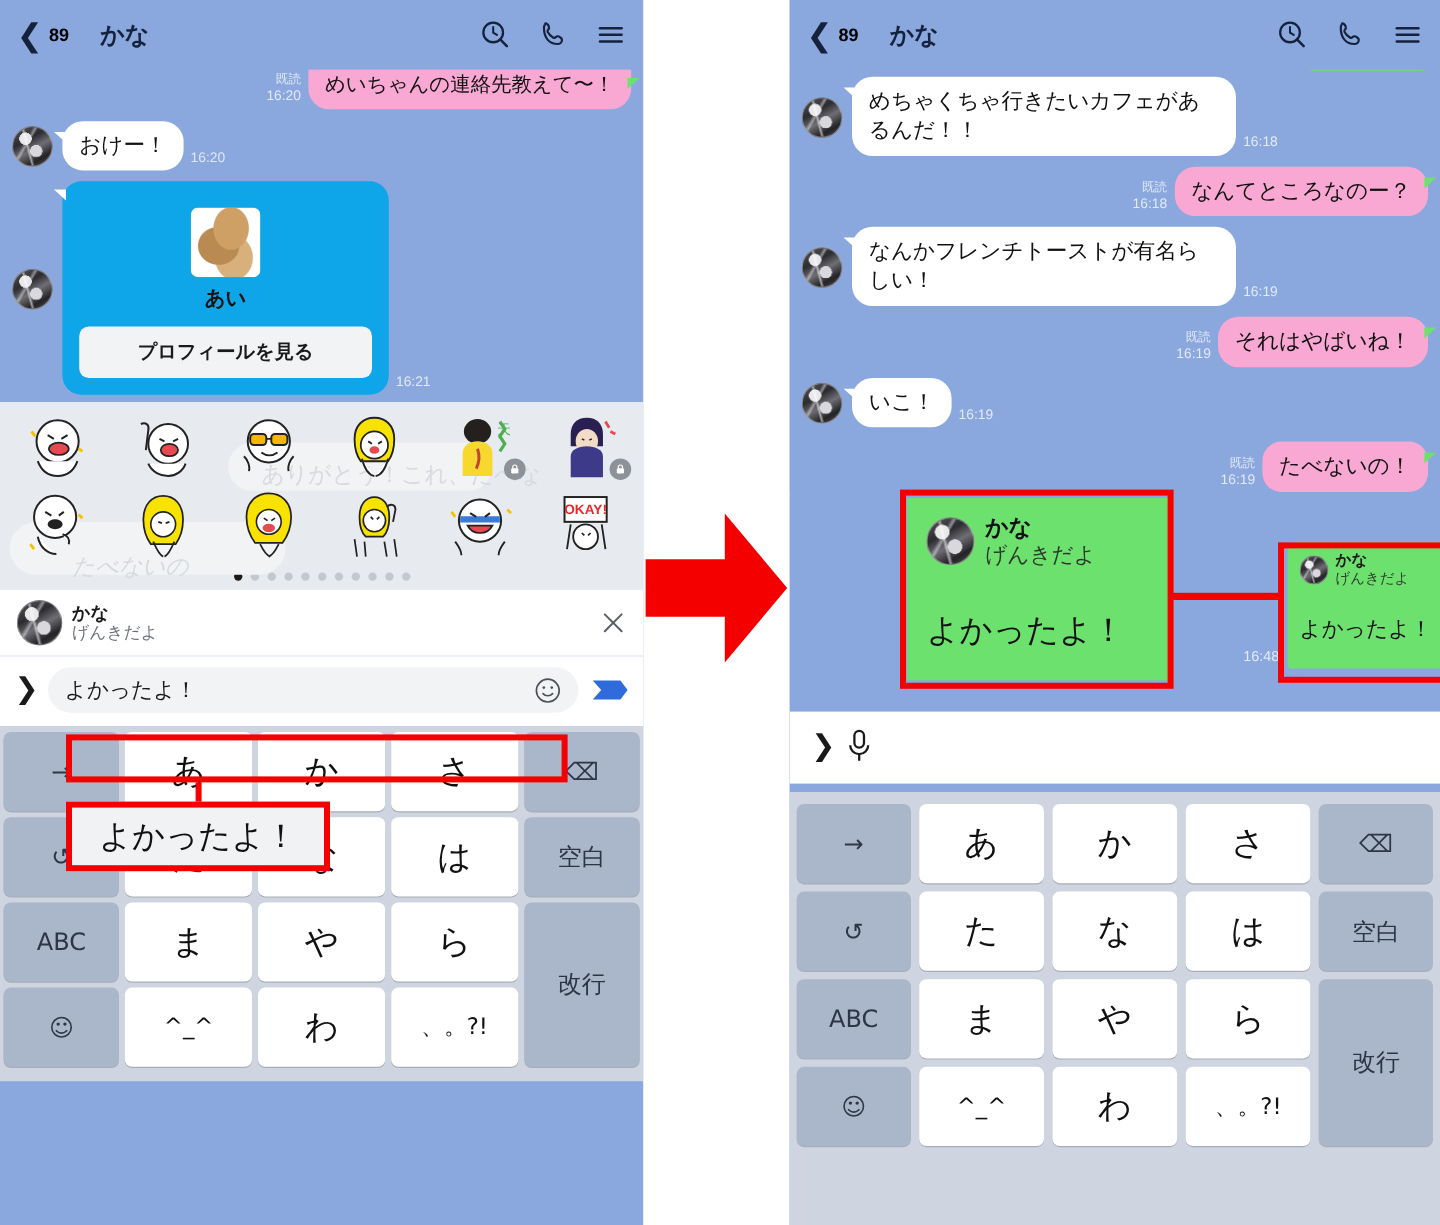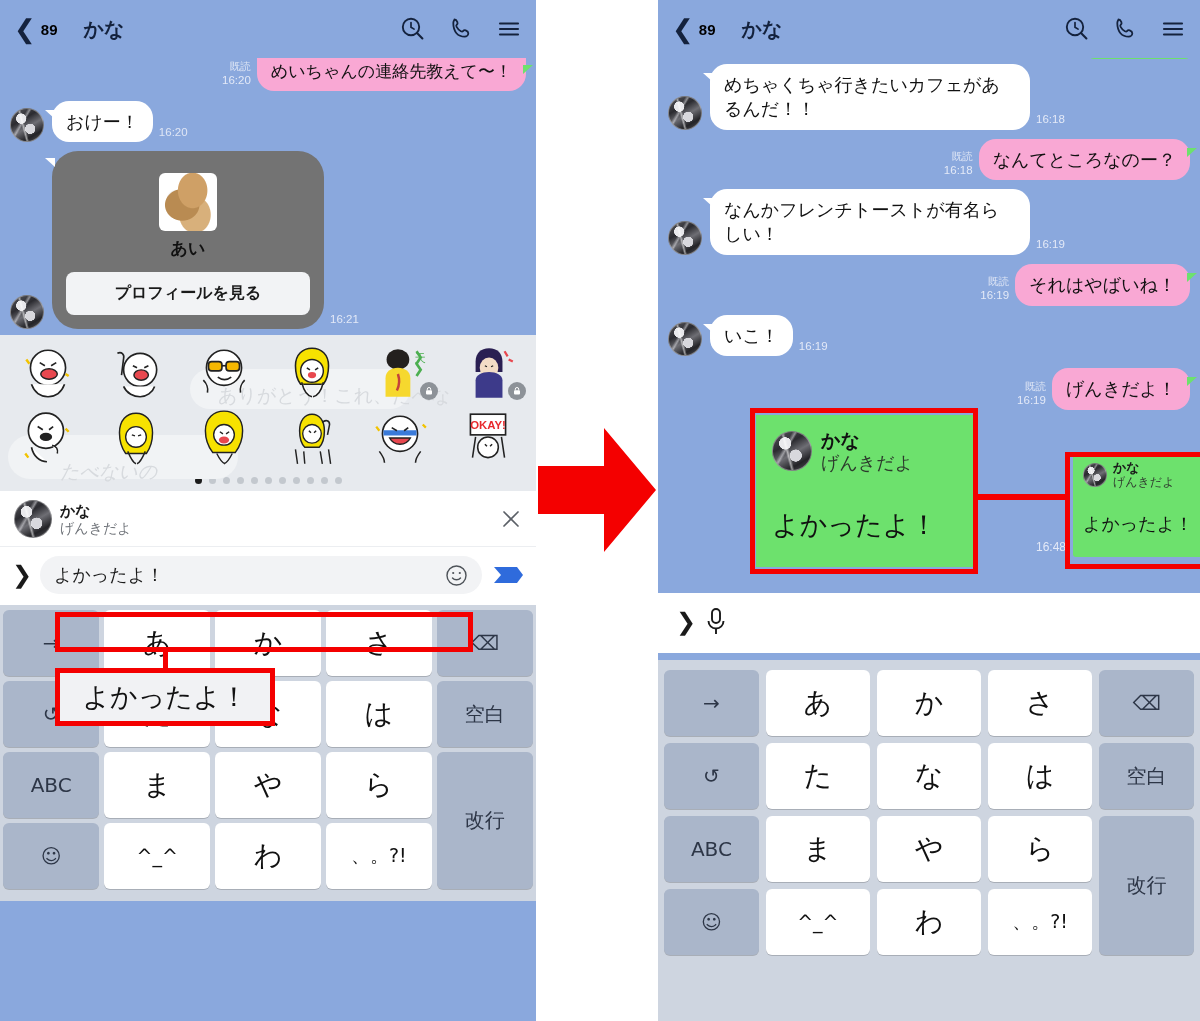--- a/index.html
+++ b/index.html
@@ -28,21 +28,21 @@
   }
   .hdr-back { font-size: 26px; color: #14223d; line-height: 1; margin-right: 5px; font-weight: 300; }
   .hdr-count { font-size: 15px; font-weight: bold; color: #000000; margin-right: 26px; letter-spacing: 0px; }
   .hdr-title { font-size: 20px; font-weight: bold; color: #14223d; }
   .hdr-right { margin-left: auto; display: flex; align-items: center; gap: 22px; }
   .hdr-ico { width: 26px; height: 26px; display: block; }
   .hdr-ico svg { display: block; }
 
   
   .msg-list { position: relative; background: #8aa8dd; }
-  .row { display: flex; align-items: flex-end; padding: 0 10px; margin-bottom: 9px; }
+  .row { display: flex; align-items: center; padding: 0 10px; margin-bottom: 9px; }
   .row.out { justify-content: flex-end; align-items: flex-end; }
 
   .avatar {
     width: 34px; height: 34px; border-radius: 50%;
     flex: 0 0 34px; margin-right: 8px; margin-top: 2px;
     background:
       radial-gradient(circle at 32% 30%, #e9e9ec 0 16%, transparent 17%),
       radial-gradient(circle at 60% 62%, #d8d8dd 0 18%, transparent 19%),
       linear-gradient(150deg, #59595e 0%, #2b2b30 34%, #6e6e74 55%, #232327 78%, #55555b 100%);
     background-color: #3a3a40;
@@ -78,21 +78,21 @@
     content: ""; position: absolute; right: -7px; top: 9px;
     border-width: 0 0 9px 10px; border-style: solid;
     border-color: transparent transparent transparent #6de16d;
   }
 
   .meta { font-size: 11.5px; color: #e3e9f7; line-height: 1.25; margin: 0 6px; padding-bottom: 3px; align-self: flex-end; text-align: right; white-space: nowrap; }
   .meta .read { color: #dfe6f5; display:block; font-size: 10.5px; }
 
   
   .card-bubble {
-    background: #737373; border-radius: 26px;
+    background: #0ea5e9; border-radius: 16px;
     width: 272px; padding: 14px 14px 14px;
     position: relative;
   }
   .card-bubble::before {
     content:""; position:absolute; left:-7px; top:7px;
     border-width:0 10px 9px 0; border-style:solid;
     border-color: transparent #fff transparent transparent;
   }
   .card-thumb {
     width: 58px; height: 58px; margin: 8px auto 6px;
@@ -565,21 +565,21 @@
         <span>16:19</span>
       </div>
     </div>
 
     <div class="row out" style="margin-bottom:6px;">
       <div class="meta">
         <span class="read">既読</span>
         <span>16:19</span>
       </div>
       <div class="bubble out" style="border-radius:16px;">
-        <span>げんきだよ！</span>
+        <span>たべないの！</span>
       </div>
     </div>
   </div>
 
   <div style="position:absolute; left:415px; top:452px; width:132px; height:105px; background:#6de16d; border-radius:3px; padding:9px 10px;">
     <div style="display:flex; align-items:center; gap:6px;">
       <div class="avatar" style="width:24px;height:24px;flex:0 0 24px;margin:0;"></div>
       <div style="line-height:1.15;">
         <div style="font-size:13px;font-weight:bold;color:#1a1a1a;font-family:'DejaVu Sans',sans-serif;">かな</div>
         <div style="font-size:12px;color:#2f3a2f;font-family:'DejaVu Sans',sans-serif;">げんきだよ</div>

